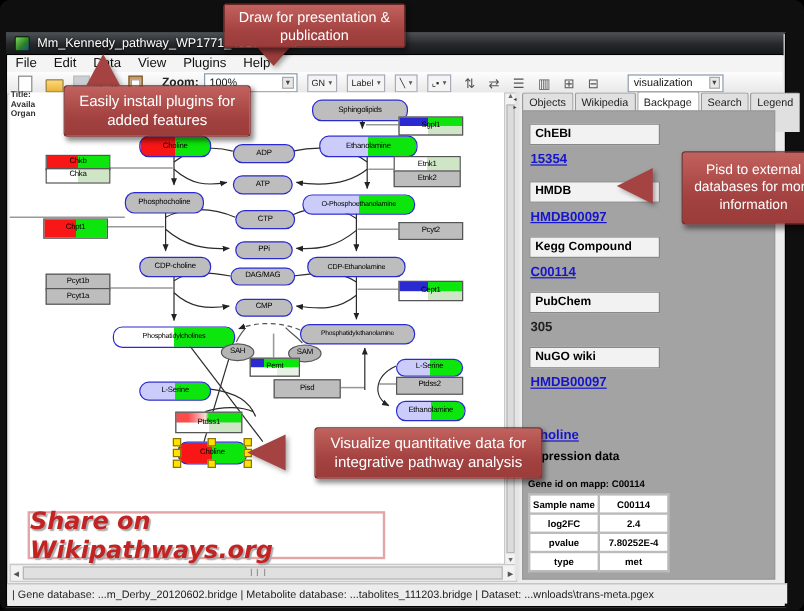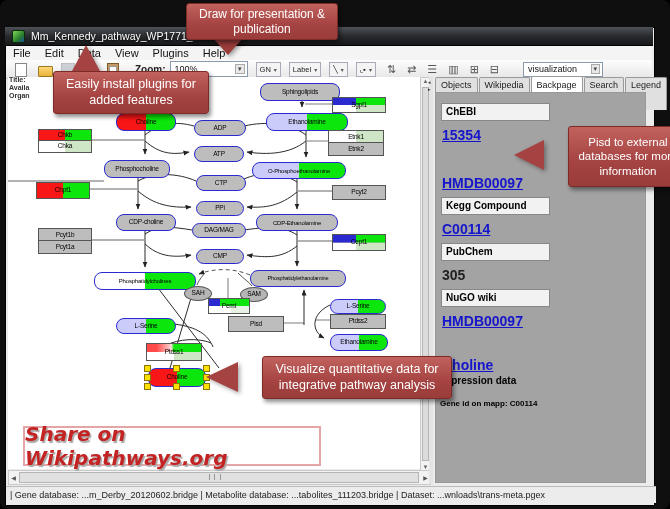--- a/index.html
+++ b/index.html
@@ -48,21 +48,21 @@
   #splitter .c1,#splitter .c2{position:absolute;left:-1px;font-size:5px;color:#333;}
   #splitter .c1{top:2px;} #splitter .c2{top:9px;}
   
   #panel{position:absolute;left:433px;top:77px;width:215px;height:406px;background:#ececec;}
   #tabs{position:absolute;left:2px;top:0;display:flex;font-size:9px;color:#222;}
   .tab{border:1px solid #9a9a9a;border-bottom:none;background:#e0e0e0;padding:2px 5px 19px;margin-right:1px;border-radius:2px 2px 0 0;}
   .tab.active{background:#fff;position:relative;top:-1px;padding-top:3px;}
   #panel-body{position:absolute;left:2px;top:15px;width:209px;height:389px;background:#a3a3a3;border:1px solid #999;overflow:hidden;}
   .sec-head{position:absolute;left:5px;width:103px;height:16px;border:1px solid #888;background:#f2f2f2;
             font-size:10px;font-weight:bold;color:#000;line-height:16px;padding-left:4px;}
-  .sec-val{position:absolute;left:6px;font-size:14px;font-weight:bold;}
+  .sec-val{position:absolute;left:6px;font-size:11px;font-weight:bold;}
   a.plink{color:#1515cc;text-decoration:underline;}
   .plain-val{color:#222;}
   #expr-head{position:absolute;left:3px;font-size:10px;font-weight:bold;color:#000;}
   #gene-line{position:absolute;left:4px;font-size:8px;font-weight:bold;color:#000;}
   #expr-table{position:absolute;left:4px;border-collapse:collapse;border:2px solid #999;}
   #expr-table td{border:2px solid #bbb;background:#fff;font-size:8px;font-weight:bold;color:#000;
                  text-align:center;width:52px;height:12px;padding:1px 2px;}
   
   #statusbar{position:absolute;left:6px;top:486px;width:646px;height:16px;background:#ececec;border-top:1px solid #bbb;
              font-size:9px;color:#222;line-height:16px;padding-left:4px;white-space:nowrap;}
@@ -286,30 +286,51 @@
     <div id="tabs">
       <span class="tab">Objects</span>
       <span class="tab">Wikipedia</span>
       <span class="tab active">Backpage</span>
       <span class="tab">Search</span>
       <span class="tab">Legend</span>
     </div>
     <div id="panel-body">
       <div class="sec-head" style="top:10px;">ChEBI</div>
       <a class="sec-val plink" style="top:34px;">15354</a>
+      <div class="sec-head" style="top:58px;">HMDB</div>
       <a class="sec-val plink" style="top:82px;">HMDB00097</a>
       <div class="sec-head" style="top:104px;">Kegg Compound</div>
       <a class="sec-val plink" style="top:128px;">C00114</a>
       <div class="sec-head" style="top:150px;">PubChem</div>
       <div class="sec-val plain-val" style="top:174px;">305</div>
       <div class="sec-head" style="top:196px;">NuGO wiki</div>
       <a class="sec-val plink" style="top:220px;">HMDB00097</a>
       <a class="sec-val plink" style="top:264px;">Choline</a>
       <div id="expr-head" style="top:282px;">Expression data</div>
       <div id="gene-line" style="top:306px;">Gene id on mapp: C00114</div>
+      <table id="expr-table" style="top:318px;">
+        <tbody>
+            <tr>
+          <td>Sample name</td>
+          <td>C00114</td>
+            </tr>
+        <tr>
+          <td>log2FC</td>
+          <td>2.4</td>
+            </tr>
+        <tr>
+          <td>pvalue</td>
+          <td>7.80252E-4</td>
+            </tr>
+        <tr>
+          <td>type</td>
+          <td>met</td>
+            </tr>
+      </tbody>
+        </table>
     </div>
   </div>
 
   <div id="statusbar">| Gene database: ...m_Derby_20120602.bridge | Metabolite database: ...tabolites_111203.bridge | Dataset: ...wnloads\trans-meta.pgex</div>
 
   <div id="share">Share on Wikipathways.org</div>
 
   <div class="callout" style="left:162px;top:3px;width:138px;height:35px;font-size:12px;padding:0 6px;">Draw for presentation &amp; publication</div>
   <div class="tri" style="left:213px;top:38px;border-left:15px solid transparent;border-right:15px solid transparent;border-top:17px solid #9a3c3a;"></div>
 

